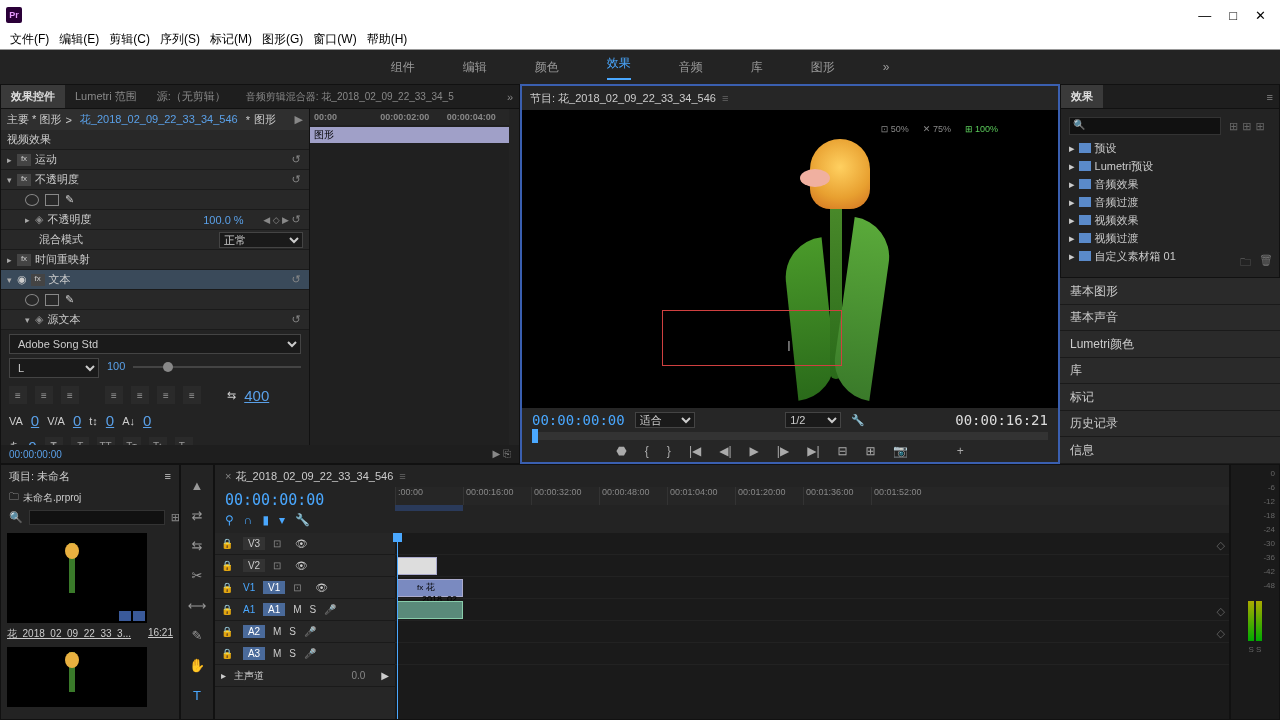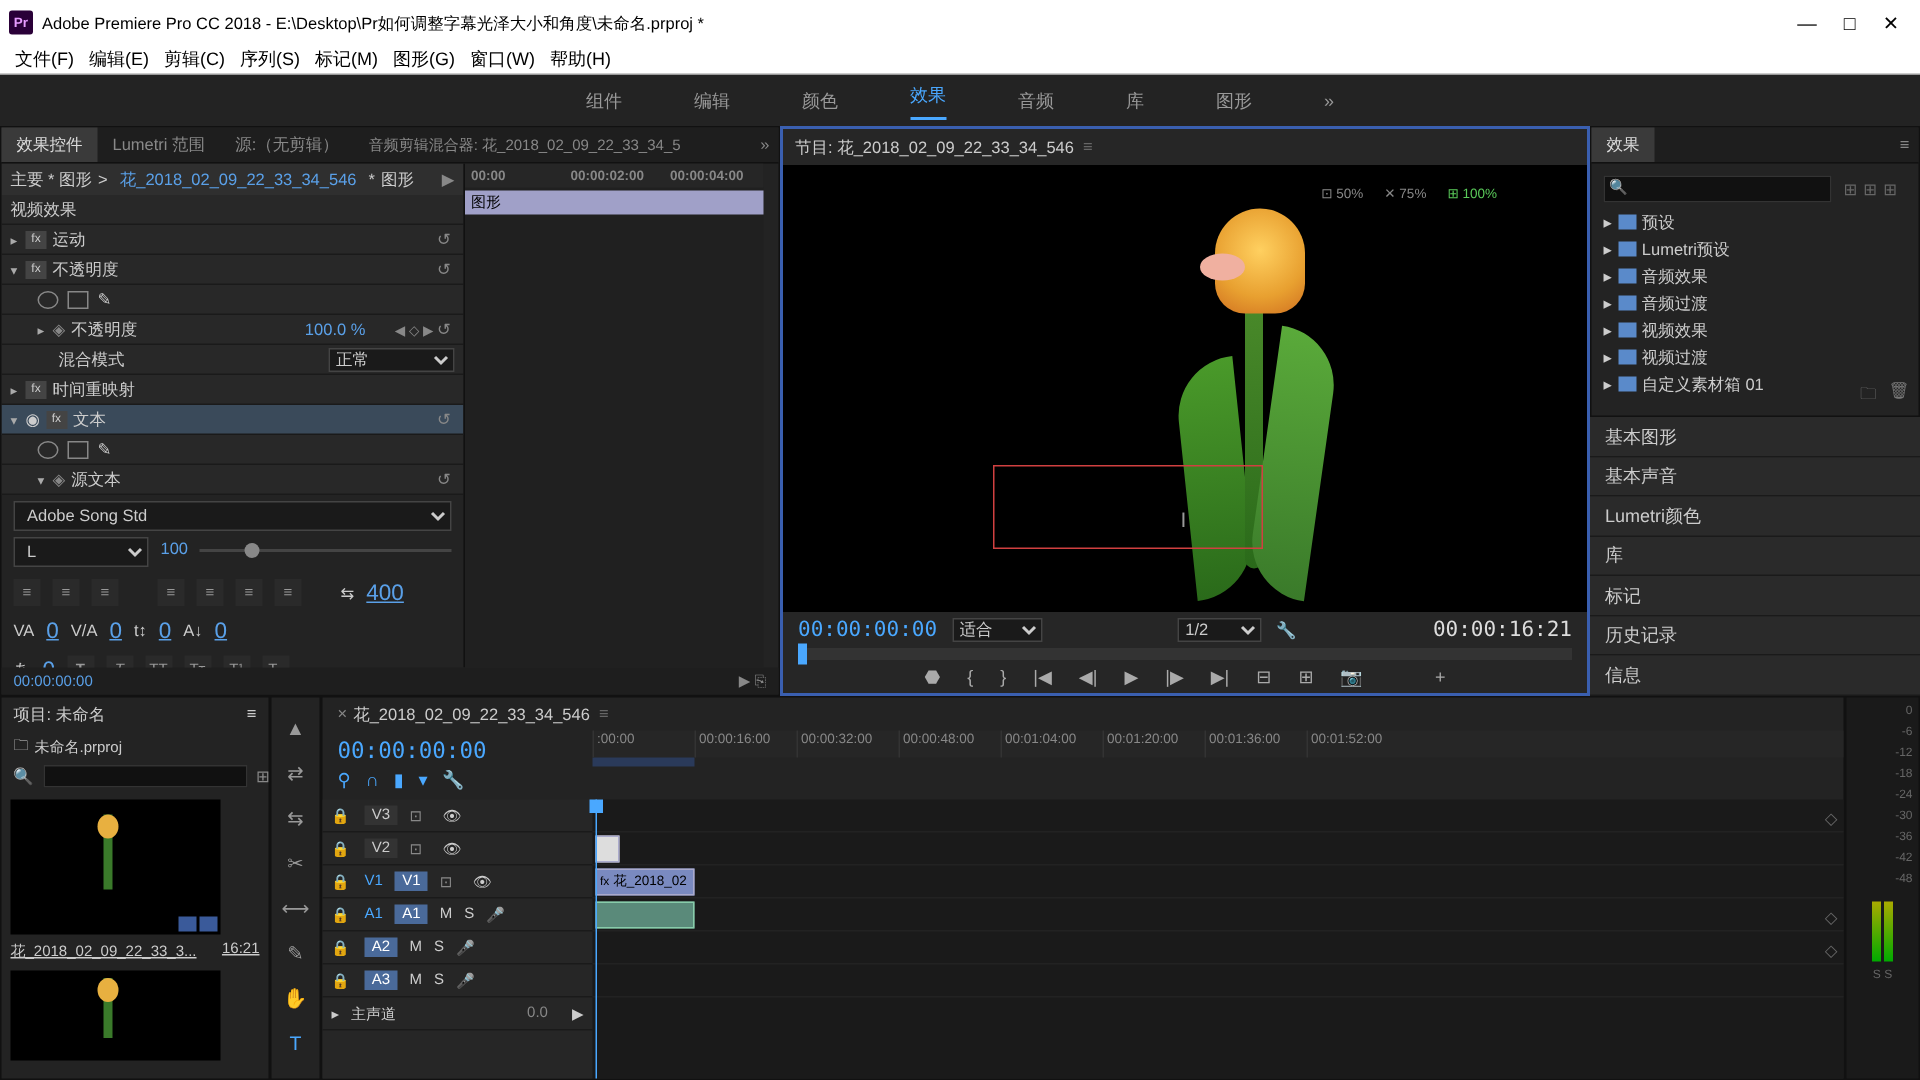--- a/index.html
+++ b/index.html
@@ -8,21 +8,21 @@
 .titlebar .left { display:flex; align-items:center; gap:6px; }
 .titlebar .pricon { width:16px; height:16px; background:#2a0038; color:#e89cff; font-size:9px; font-weight:bold; display:flex; align-items:center; justify-content:center; border-radius:2px; }
 .titlebar .wbtns { display:flex; gap:18px; font-size:13px; padding-right:8px; }
 .menubar { background:#fff; color:#000; height:20px; display:flex; align-items:center; padding:0 10px; gap:10px; font-size:12px; border-bottom:1px solid #999; }
 .workspaces { background:#232323; height:34px; display:flex; align-items:center; justify-content:center; gap:48px; font-size:12px; color:#999; }
 .workspaces span.active { color:#4aa8ff; border-bottom:2px solid #4aa8ff; padding-bottom:6px; }
 .main { display:flex; height:380px; }
 .panel { background:#232323; border:1px solid #111; display:flex; flex-direction:column; }
 .panel-tabs { display:flex; align-items:center; height:24px; background:#1e1e1e; border-bottom:1px solid #111; font-size:11px; }
 .panel-tabs .tab { padding:4px 10px; color:#888; }
-.panel-tabs .tab.active { background:#3a3a3a; color:#ddd; }
+.panel-tabs .tab.active { background:#3a3a3a; color:#ddd;font-weight:bold; }
 .panel-body { flex:1; overflow:hidden; position:relative; }
 
 .fx-header { background:#2f2f2f; padding:3px 6px; display:flex; align-items:center; font-size:11px; }
 .fx-header .clip { color:#5aa0e8; margin:0 4px; }
 .fx-row { display:flex; align-items:center; height:20px; padding:0 6px; background:#282828; border-bottom:1px solid #1a1a1a; }
 .fx-row.sub { padding-left:24px; }
 .fx-row .caret { width:10px; font-size:9px; color:#aaa; }
 .fx-row .fxicon { width:14px; height:12px; background:#444; margin-right:4px; font-size:8px; text-align:center; }
 .fx-row .label { flex:1; }
 .fx-row .val { color:#5aa0e8; width:60px; }
@@ -80,37 +80,36 @@
 .tl-body { flex:1; display:flex; }
 .tl-tracks { width:180px; background:#262626; }
 .track { height:22px; display:flex; align-items:center; gap:8px; padding:0 6px; border-bottom:1px solid #1a1a1a; font-size:10px; }
 .track .lock,.track .eye { width:14px; color:#888; }
 .track .name { width:22px; background:#333; text-align:center; padding:1px 0; }
 .track .name.sel { background:#4a6a9a; color:#fff; }
 .tl-lanes { flex:1; position:relative; background:#1a1a1a; }
 .tl-ruler { height:18px; background:#262626; display:flex; font-size:9px; color:#888; }
 .tl-ruler span { width:68px; padding-left:2px; border-left:1px solid #333; }
 .lane { height:22px; border-bottom:1px solid #222; position:relative; }
-.clip-v { position:absolute; left:2px; top:2px; height:18px; background:#7a8ac0; border:1px solid #aac; font-size:9px; color:#000; padding:1px 2px; }
+.clip-v { position:absolute; left:2px; top:2px; height:18px; background:#7a8ac0; border:1px solid #aac; font-size:9px; color:#000; padding:1px 19px; }
 .clip-a { position:absolute; left:2px; top:2px; height:18px; background:#5a8a7a; border:1px solid #8ca; }
 .playhead { position:absolute; left:2px; top:0; bottom:0; width:1px; background:#4aa8ff; }
 .playhead::before { content:''; position:absolute; top:0; left:-4px; width:9px; height:9px; background:#4aa8ff; }
 .meters { width:50px; background:#1a1a1a; border:1px solid #111; padding:4px; font-size:8px; color:#666; }
 .meters .scale { display:flex; justify-content:flex-end; gap:4px; height:14px; }
 select { background:#1a1a1a; color:#ccc; border:1px solid #444; font-size:11px; }
 .srchwrap { position:relative; display:inline-block; width:160px; }
 .srchwrap .mag { position:absolute; left:8px; top:6px; color:#666; font-size:10px; }
 </style>
 </head>
 <body>
 
 <div class="titlebar">
   <div class="left">
     <div class="pricon">Pr</div>
-    <span>Adobe Premiere Pro CC 2018 - E:\Desktop\Pr如何调整字幕光泽大小和角度\未命名.prproj *</span>
   </div>
   <div class="wbtns">
     <span>—</span>
     <span>□</span>
     <span>✕</span>
   </div>
 </div>
 
 <div class="menubar">
   <span>文件(F)</span>

